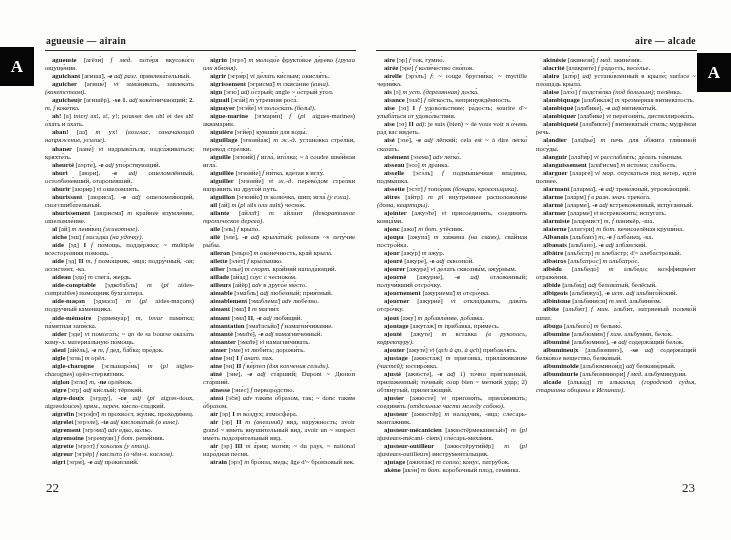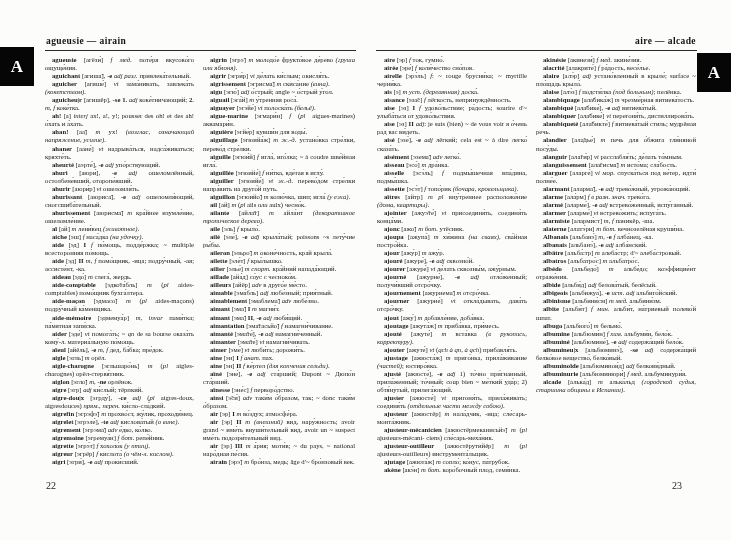--- a/index.html
+++ b/index.html
@@ -34,23 +34,23 @@
   .c3{left:377px;width:150px;}
   .c4{left:536px;width:160px;}
   .entry{
     margin:0;padding:0;
     font-size:6.7px;line-height:8.05px;
     text-align:justify;text-indent:7px;
     color:#1c1c1c;
   }
   .entry b{font-weight:bold;}
   .entry i{font-style:italic;}
-  .page-number{position:absolute;top:480px;font-size:10px;color:#222222;}
+  .page-number{position:absolute;top:480px;font-size:13px;color:#222222;}
   .pn-left{left:46px;}
-  .pn-right{right:49px;}
+  .pn-right{right:36px;}
 </style>
 </head>
 <body>
 
 <div class="spread">
 
   <div class="tab tab-left">
     <span>A</span>
   </div>
   <div class="tab tab-right">

